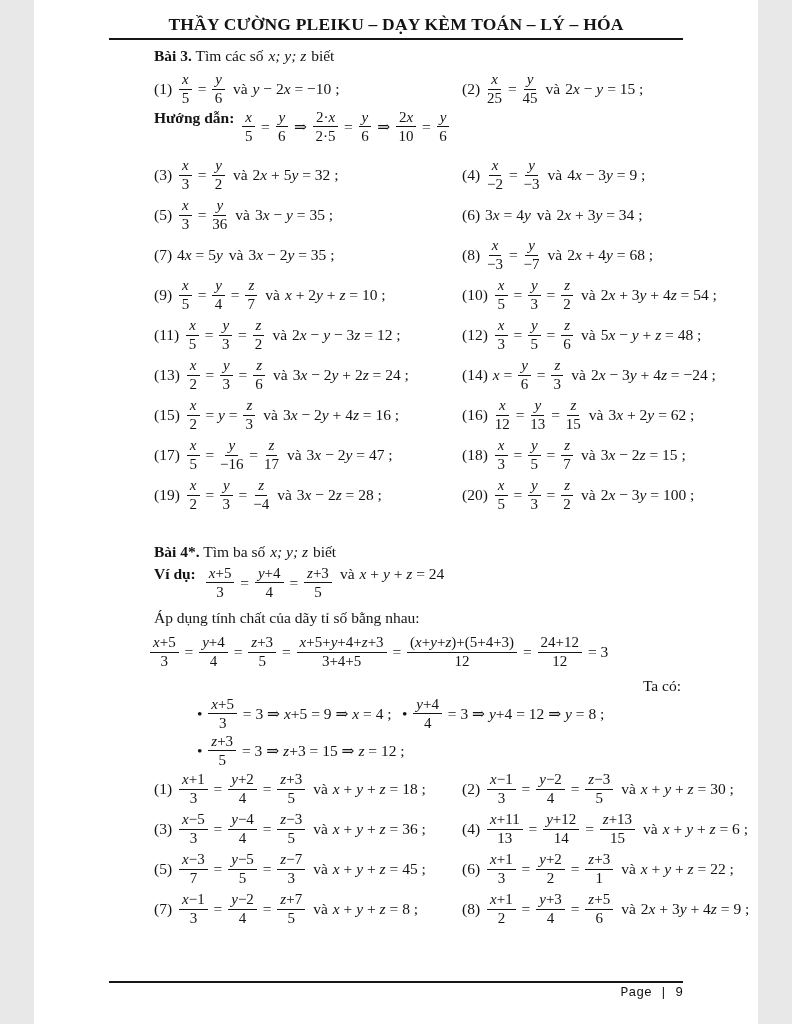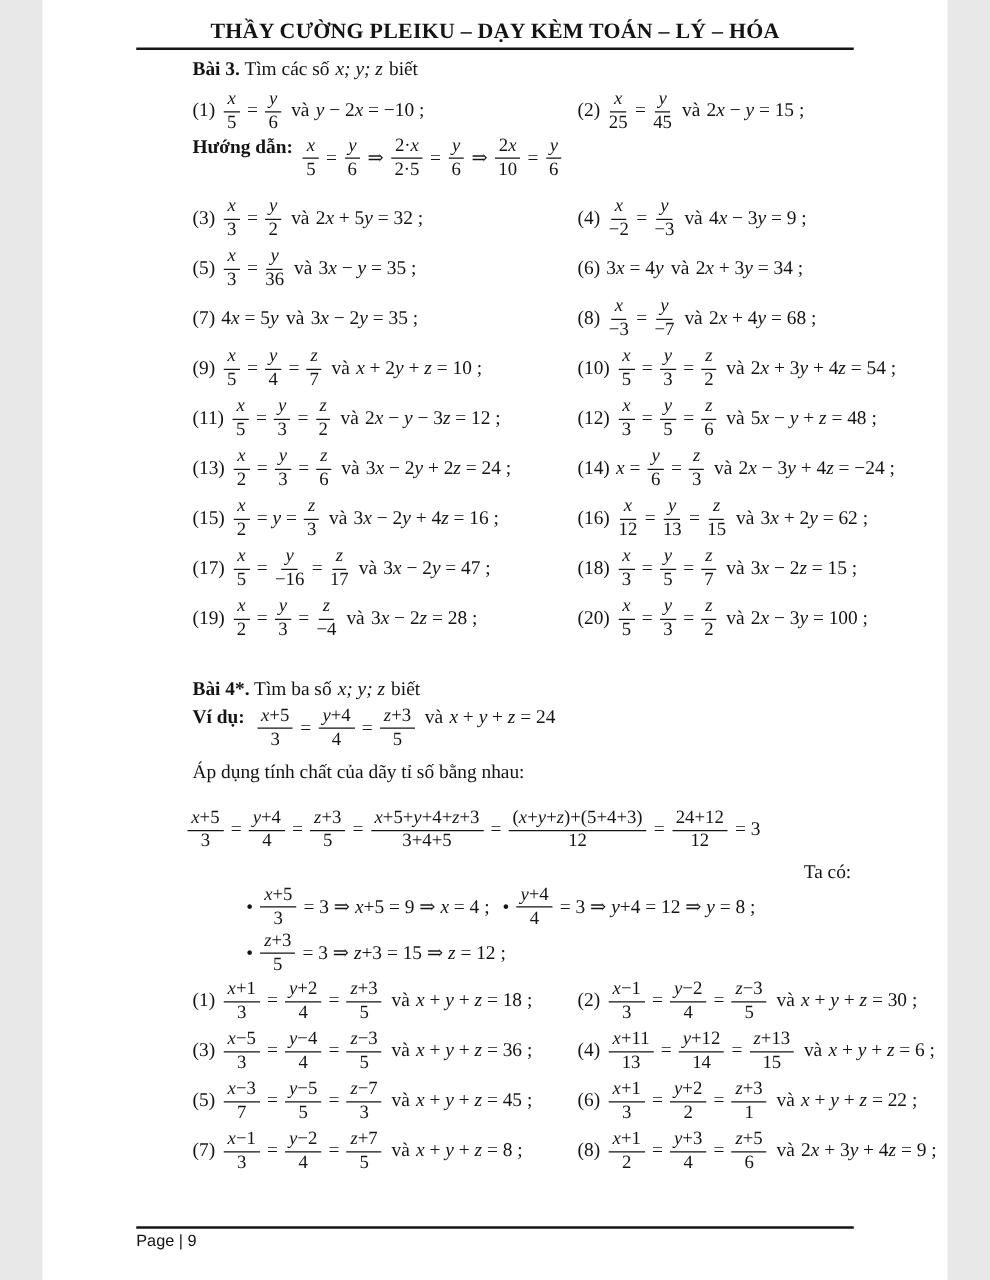--- a/index.html
+++ b/index.html
@@ -37,33 +37,33 @@
   .pnum { margin-right:5px; }
   .va { padding:0 5px 0 6px; }
   
   .hd-line { display:flex; align-items:flex-start; min-height:46px; }
   .hd-line .blabel { font-weight:bold; margin-right:6px; }
   
   .gap-before-b4 { height:26px; }
   .vidu-line { display:flex; align-items:flex-start; min-height:44px; }
   .vidu-line .blabel { font-weight:bold; margin-right:8px; }
   .hdg { font-weight:bold; text-decoration:underline; margin:3px 0 4px 0; }
-  .apdung { margin-bottom:14px; }
+  .apdung { margin-bottom:2px; }
   .chain-line { display:flex; align-items:center; min-height:46px; margin-left:-6px; }
   .taco { margin:2px 0 0 0;text-align:right; }
   .bullet-rows { margin-left:43px; }
   .bullet-row { display:flex; align-items:center; min-height:37px; }
   .bullet-item { display:inline-flex; align-items:center; }
   .bullet-item.first { width:205px; flex:none; }
   .b4rows .prow { min-height:40px; }
   
   .footer { position:absolute; left:75px; right:75px; bottom:24px; }
   .footer-rule { border-bottom:2.6px solid #161616; }
   .footer-text {
-    font-family:Liberation Sans, sans-serif;
+    text-align:right; font-family:Liberation Mono, monospace;
     font-size:13px; padding-top:2px; color:#111;
   }
 </style>
 </head>
 <body>
 
 <div class="page">
 
   <div class="header-title">THẦY CƯỜNG PLEIKU – DẠY KÈM TOÁN – LÝ – HÓA</div>
   <div class="header-rule"></div>

